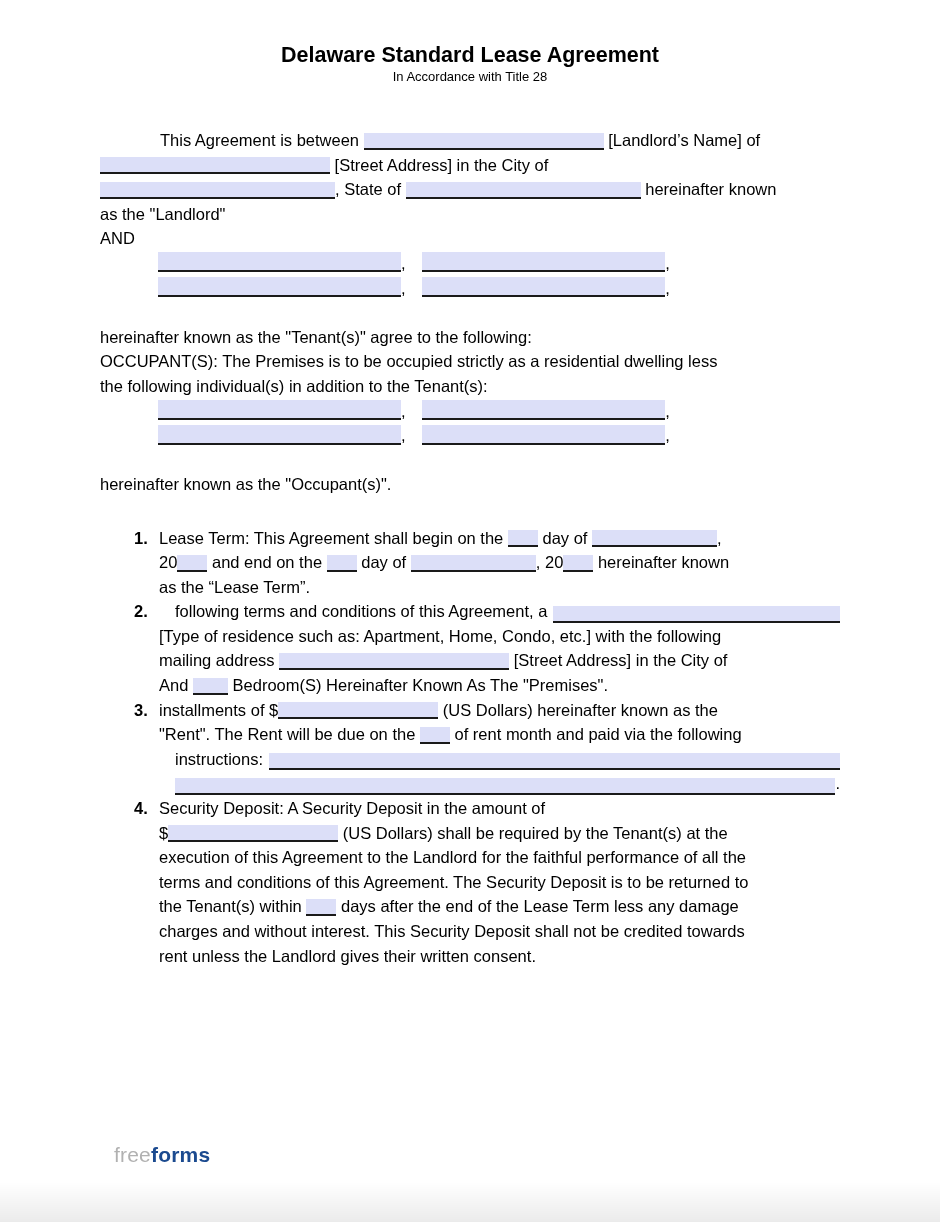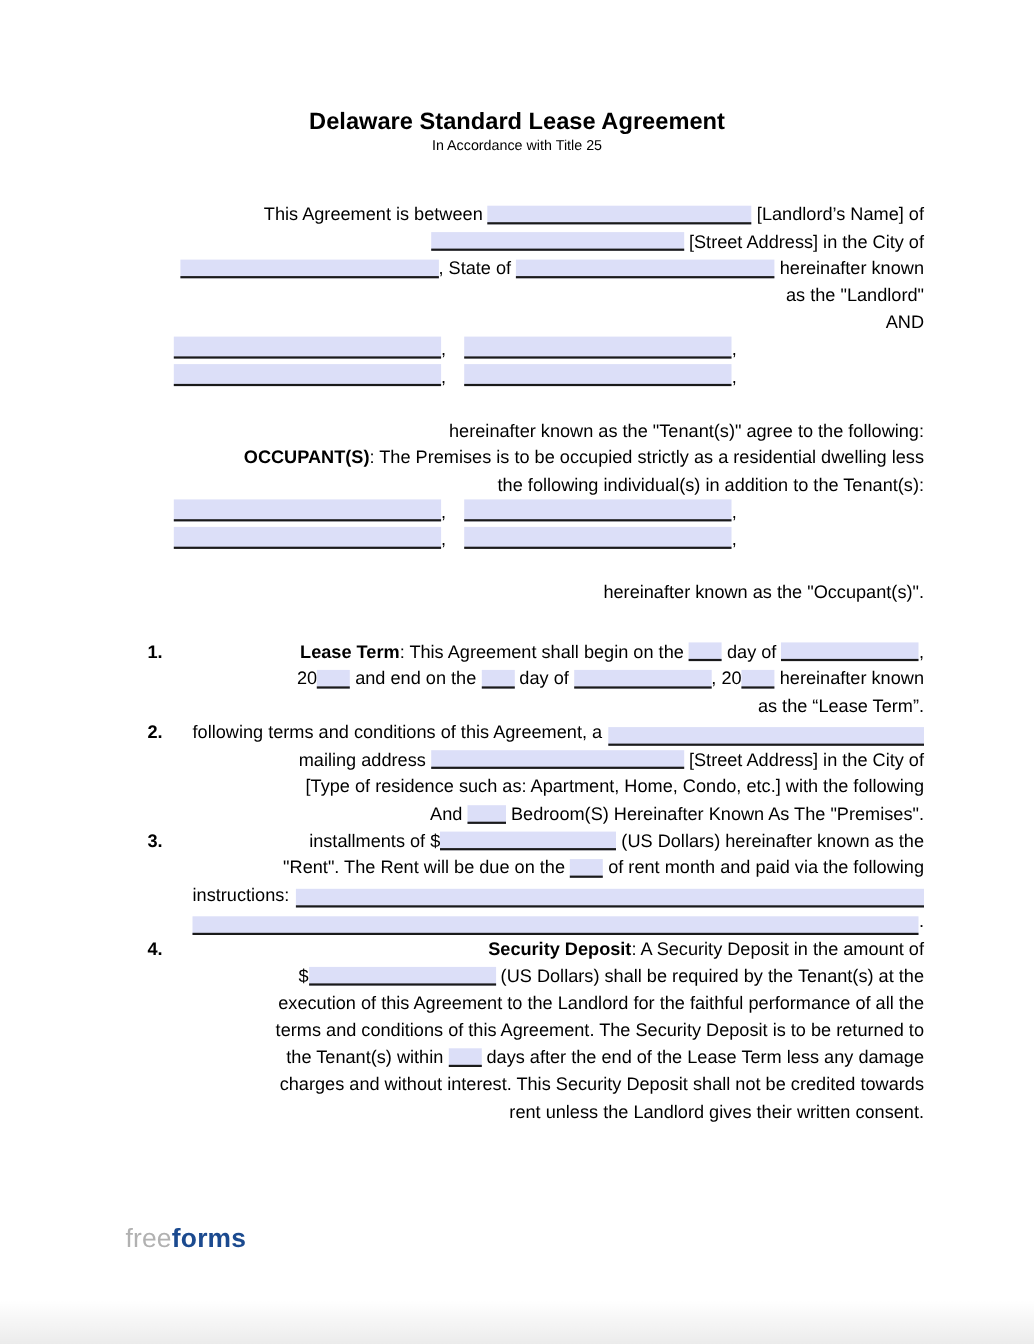--- a/index.html
+++ b/index.html
@@ -14,33 +14,33 @@
     width: 940px; height: 1222px;
     background: #ffffff;
     font-family: "Liberation Sans", sans-serif;
     font-size: 16.5px;
     line-height: 24.6px;
     color: #000;
     position: relative;
     overflow: hidden;
   }
   .doc-title {
-    margin: 0; padding-top: 97px;
+    margin: 0; padding-top: 42px;
     text-align: center;
     font-size: 21.5px; font-weight: bold; line-height: 27px;
   }
   .doc-subtitle {
     text-align: center;
     font-size: 13px; line-height: 16px;
   }
   .content { padding: 0 100px; }
   .intro { margin-top: 43px; }
-  .line { white-space: nowrap; text-align: right; }
+  .line { white-space: nowrap; }
   .indent { padding-left: 60px; }
-  .bold { font-weight: bold; margin-top: 42px; }
+  .bold { font-weight: normal; margin-top: 42px; }
   .gap-row { height: 24.6px; }
 
   .blank {
     display: inline-block;
     background: var(--field-highlight);
     border-bottom: 2px solid var(--underline);
     height: 17px;
     vertical-align: -3.5px;
   }
   .w240 { width: 240px; } .w235 { width: 235px; } .w230 { width: 230px; }
@@ -54,41 +54,41 @@
   .list { margin-top: 4px; }
   .item { position: relative; padding-left: 59px; }
   .item .num { position: absolute; left: 34px; top: 0; font-weight: bold; }
 
   .flexline { display: flex; align-items: flex-end; margin-left: 16px; }
   .flexline .blank { margin-bottom: 1px; }
   .flex1 { flex: 1 1 auto; }
   .ml6 { margin-left: 6px; }
 
   .footer {
-    position: absolute; left: 114px; top: 1114px;
-    font-size: 24px; line-height: 26px;
+    position: absolute; left: 114px; top: 1142px;
+    font-size: 21px; line-height: 26px;
     letter-spacing: 0.2px;
     text-align: center;
   }
   .footer .free { color: var(--brand-gray); font-weight: normal; }
   .footer .forms { color: var(--brand-blue); font-weight: bold; }
 
   .page-bottom-shade {
     position: absolute; left: 0; right: 0; bottom: 0; height: 40px;
     background: linear-gradient(to bottom, rgba(0,0,0,0), rgba(0,0,0,0.08));
     pointer-events: none;
   }
 </style>
 </head>
 <body>
 
 <div class="page">
 
   <h1 class="doc-title">Delaware Standard Lease Agreement</h1>
-  <div class="doc-subtitle">In Accordance with Title 25</div>
+  <div class="doc-subtitle">In Accordance with Title 28</div>
 
   <div class="content">
 
     <div class="intro">
       <div class="line indent">
         <span>This Agreement is between</span>
         <span class="blank w240"></span>
         <span>[Landlord’s Name] of</span>
       </div>
       <div class="line">
@@ -170,28 +170,28 @@
         </div>
       </div>
 
       <div class="item">
         <span class="num">2.</span>
         <div class="line flexline">
           <span>following terms and conditions of this Agreement, a</span>
           <span class="blank flex1 ml6"></span>
         </div>
         <div class="line">
+          <span>[Type of residence such as: Apartment, Home, Condo, etc.] with the following</span>
+        </div>
+        <div class="line">
           <span>mailing address</span>
           <span class="blank w230"></span>
           <span>[Street Address] in the City of</span>
         </div>
         <div class="line">
-          <span>[Type of residence such as: Apartment, Home, Condo, etc.] with the following</span>
-        </div>
-        <div class="line">
           <span>And</span>
           <span class="blank w35"></span>
           <span>Bedroom(S) Hereinafter Known As The "Premises".</span>
         </div>
       </div>
 
       <div class="item">
         <span class="num">3.</span>
         <div class="line">
           <span>installments of $</span><span class="blank w160"></span>

